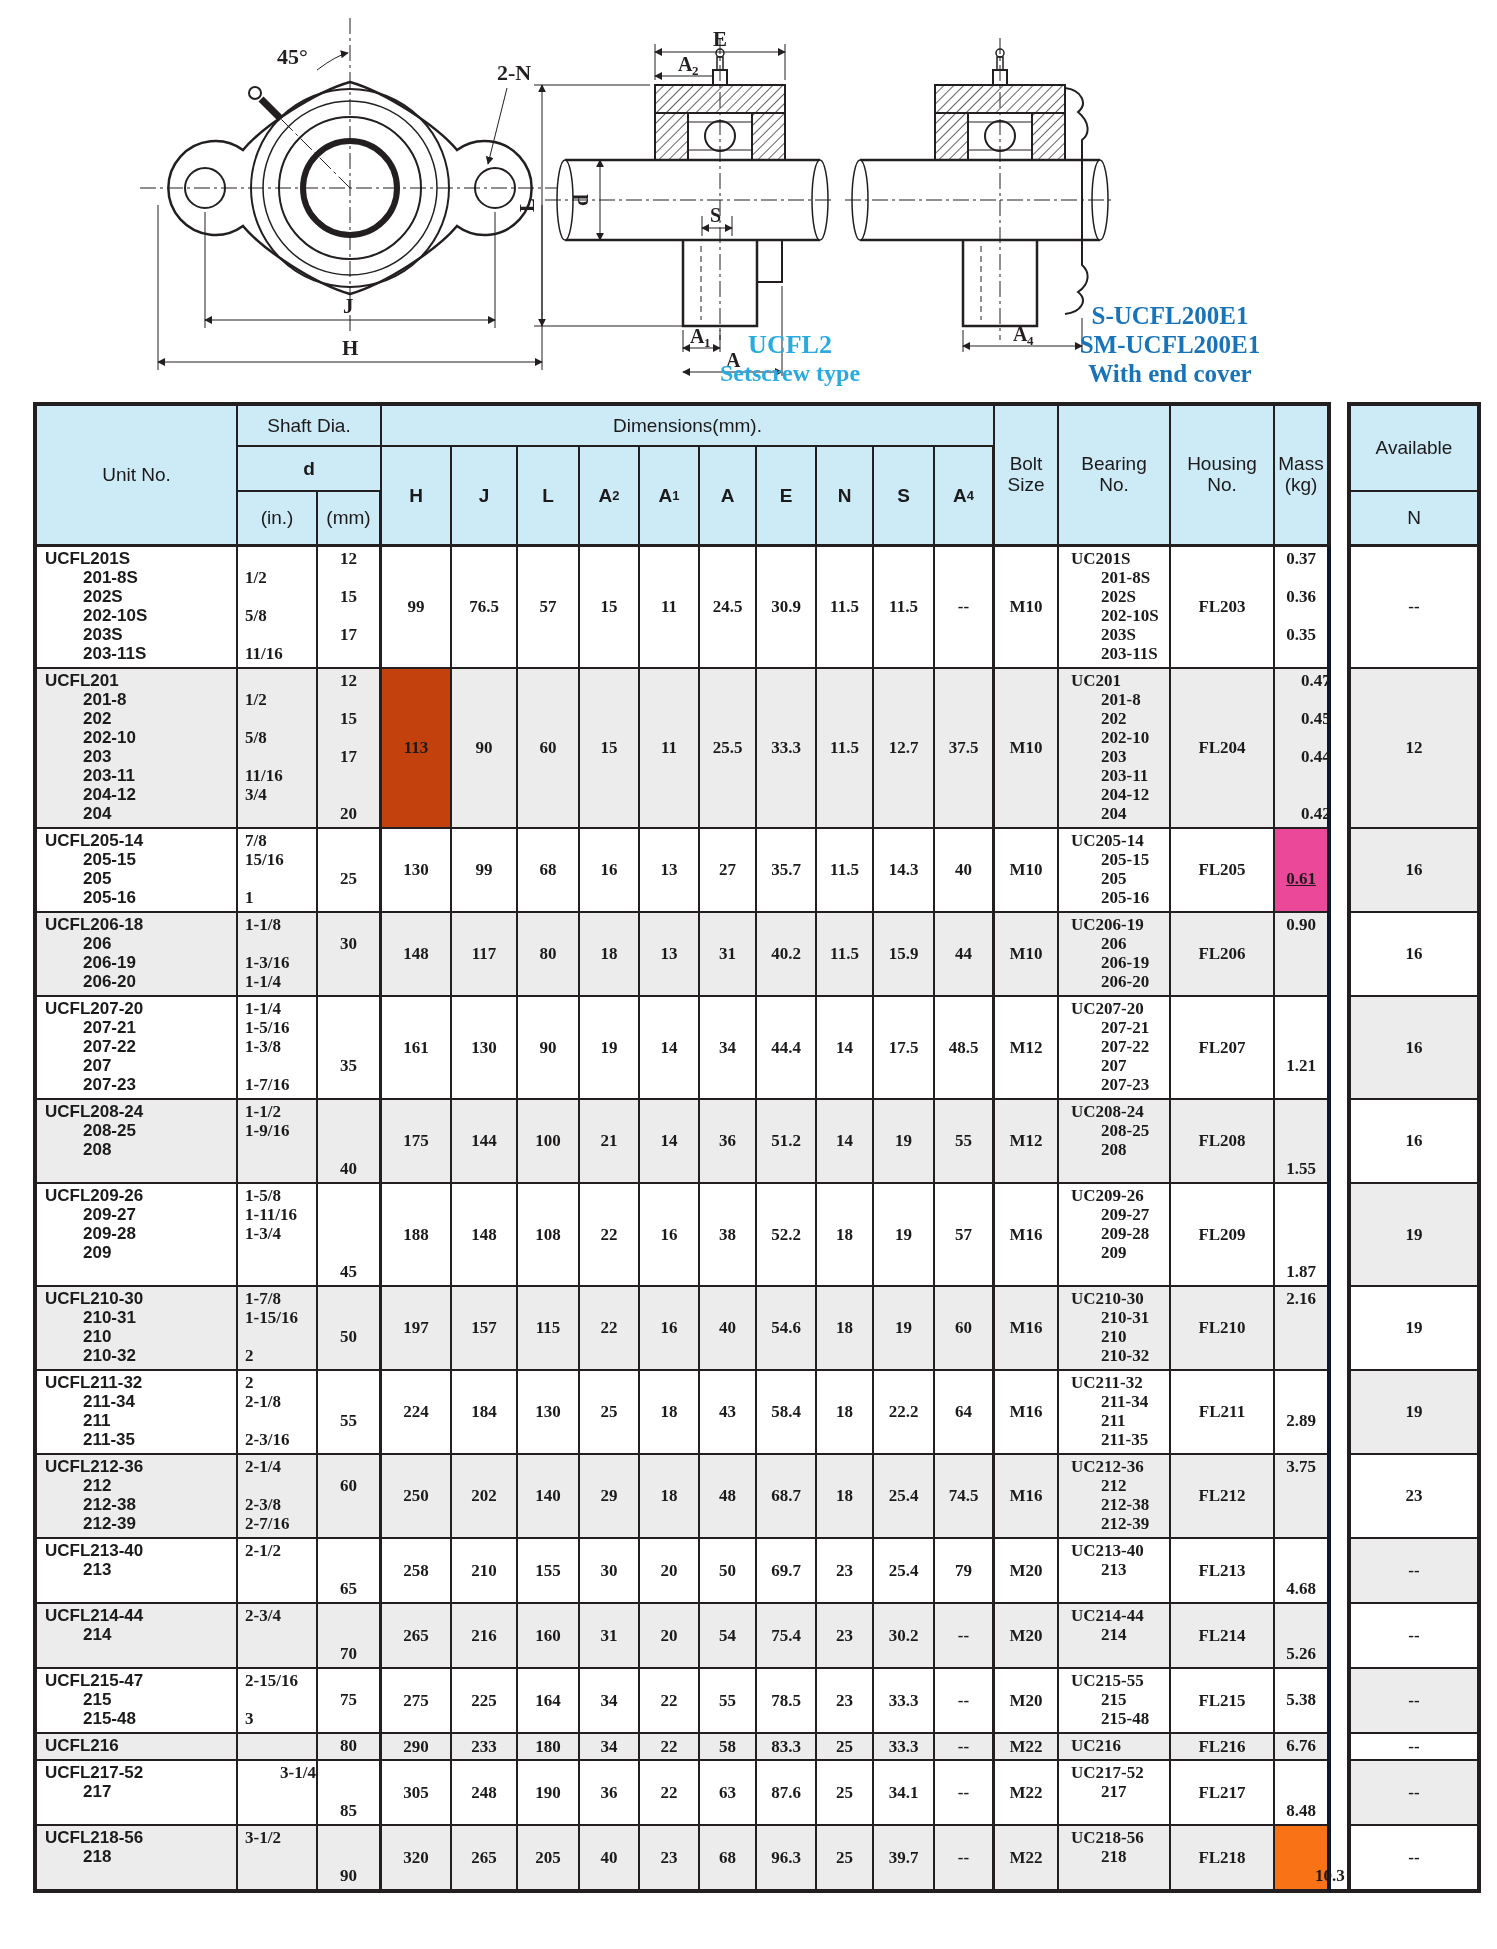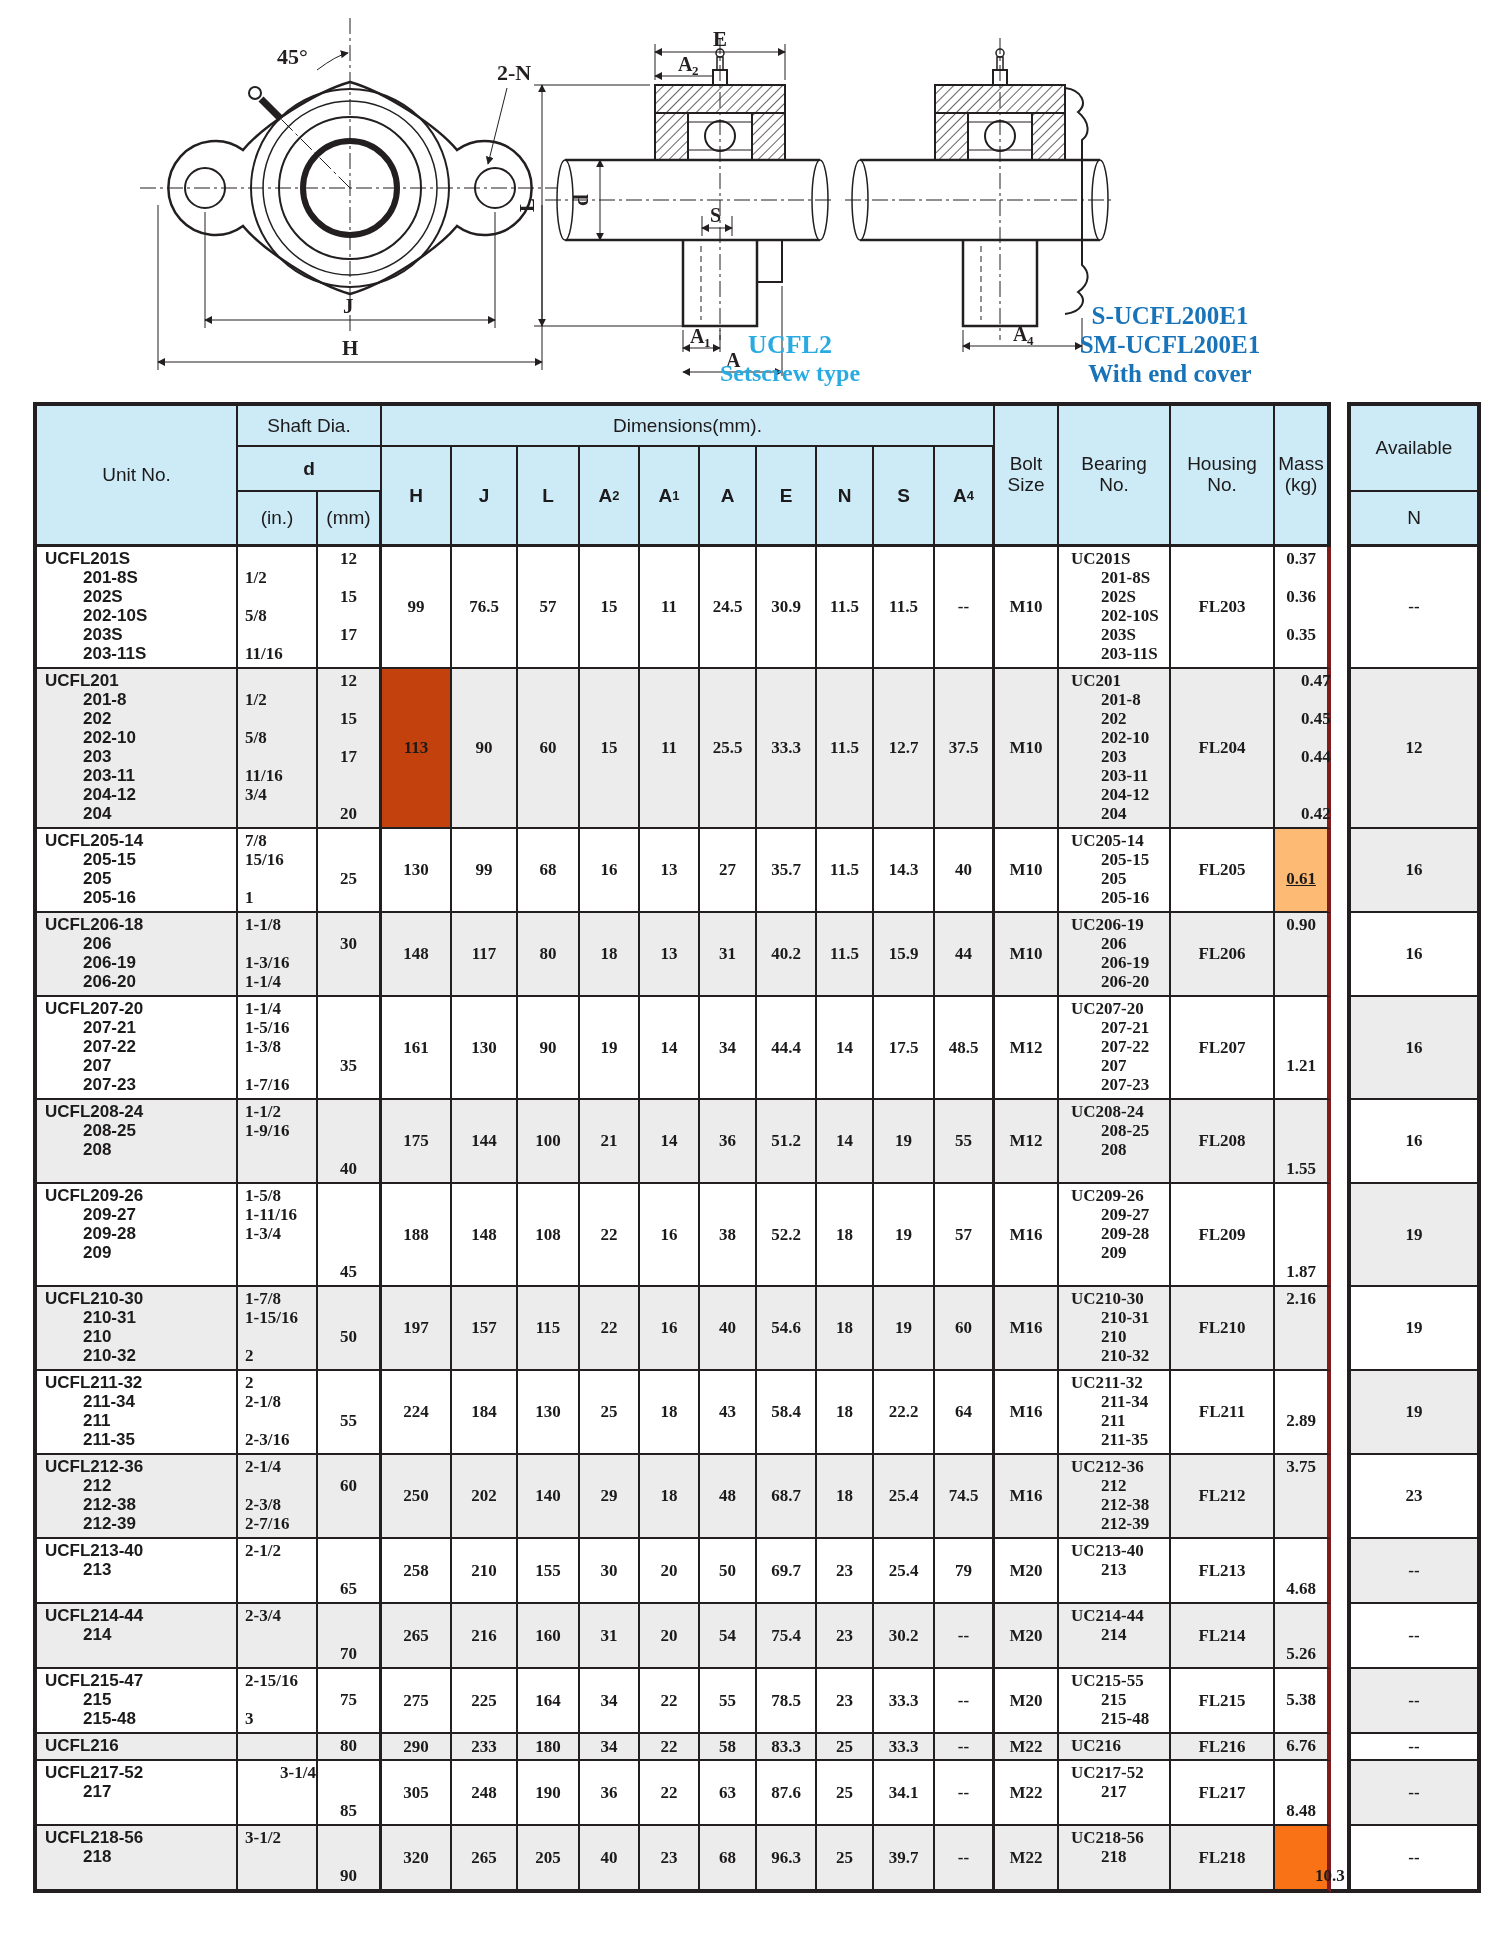--- a/index.html
+++ b/index.html
@@ -31,21 +31,21 @@
   .ln{height:19px;line-height:19px;white-space:nowrap;}
   .u0{padding-left:8px;font-family:"Liberation Sans",sans-serif;font-weight:bold;}
   .u1{padding-left:46px;font-family:"Liberation Sans",sans-serif;font-weight:bold;}
   .f0{padding-left:7px;}
   .cc{text-align:center;}
   .b0{padding-left:12px;}
   .b1{padding-left:42px;}
   .c-unit{border-left:4px solid #231f20;}
   .c-mm{border-right:3px solid #231f20;}
   .c-a4{border-right:3px solid #231f20;}
-  .c-mass{border-right:4px solid #7f1d1d;}
+  .c-mass{border-right:4px solid #0f172a;}
   .c-spacer{border:none !important;background:transparent !important;}
   .c-avail{border-left:4px solid #231f20;border-right:4px solid #231f20;}
   .rb{border-bottom:4px solid #231f20 !important;}
 </style>
 </head>
 <body>
 
 <svg id="drawing" width="1497" height="400" viewBox="0 0 1497 400">
   <defs>
     <pattern id="h45" width="7" height="7" patternTransform="rotate(45)" patternUnits="userSpaceOnUse">
@@ -391,21 +391,21 @@
     <div class="cell dcell c-bolt flexc" style="background: rgb(255, 255, 255); grid-area: 6 / 14;">M10</div>
     <div class="cell dcell c-bearing" style="background: rgb(255, 255, 255); grid-area: 6 / 15;">
       <div class="stack" style="height: 80px;">
         <div class="ln b0">UC205-14</div>
         <div class="ln b1">205-15</div>
         <div class="ln b1">205</div>
         <div class="ln b1">205-16</div>
       </div>
     </div>
     <div class="cell dcell c-housing flexc" style="background: rgb(255, 255, 255); grid-area: 6 / 16;">FL205</div>
-    <div class="cell dcell c-mass" style="background: #fdba74; grid-area: 6 / 17; text-decoration: underline;">
+    <div class="cell dcell c-mass" style="background: #ec4899; grid-area: 6 / 17; text-decoration: underline;">
       <div class="stack" style="height: 80px;">
         <div class="ln cc"></div>
         <div class="ln cc"></div>
         <div class="ln cc">0.61</div>
         <div class="ln cc"></div>
       </div>
     </div>
     <div class="c-spacer" style="grid-area: 6 / 18;"></div>
     <div class="cell dcell c-avail flexc" style="background: rgb(236, 236, 236); grid-area: 6 / 19;">16</div>
     <div class="cell dcell c-unit" style="background: rgb(236, 236, 236); grid-area: 7 / 1;">

